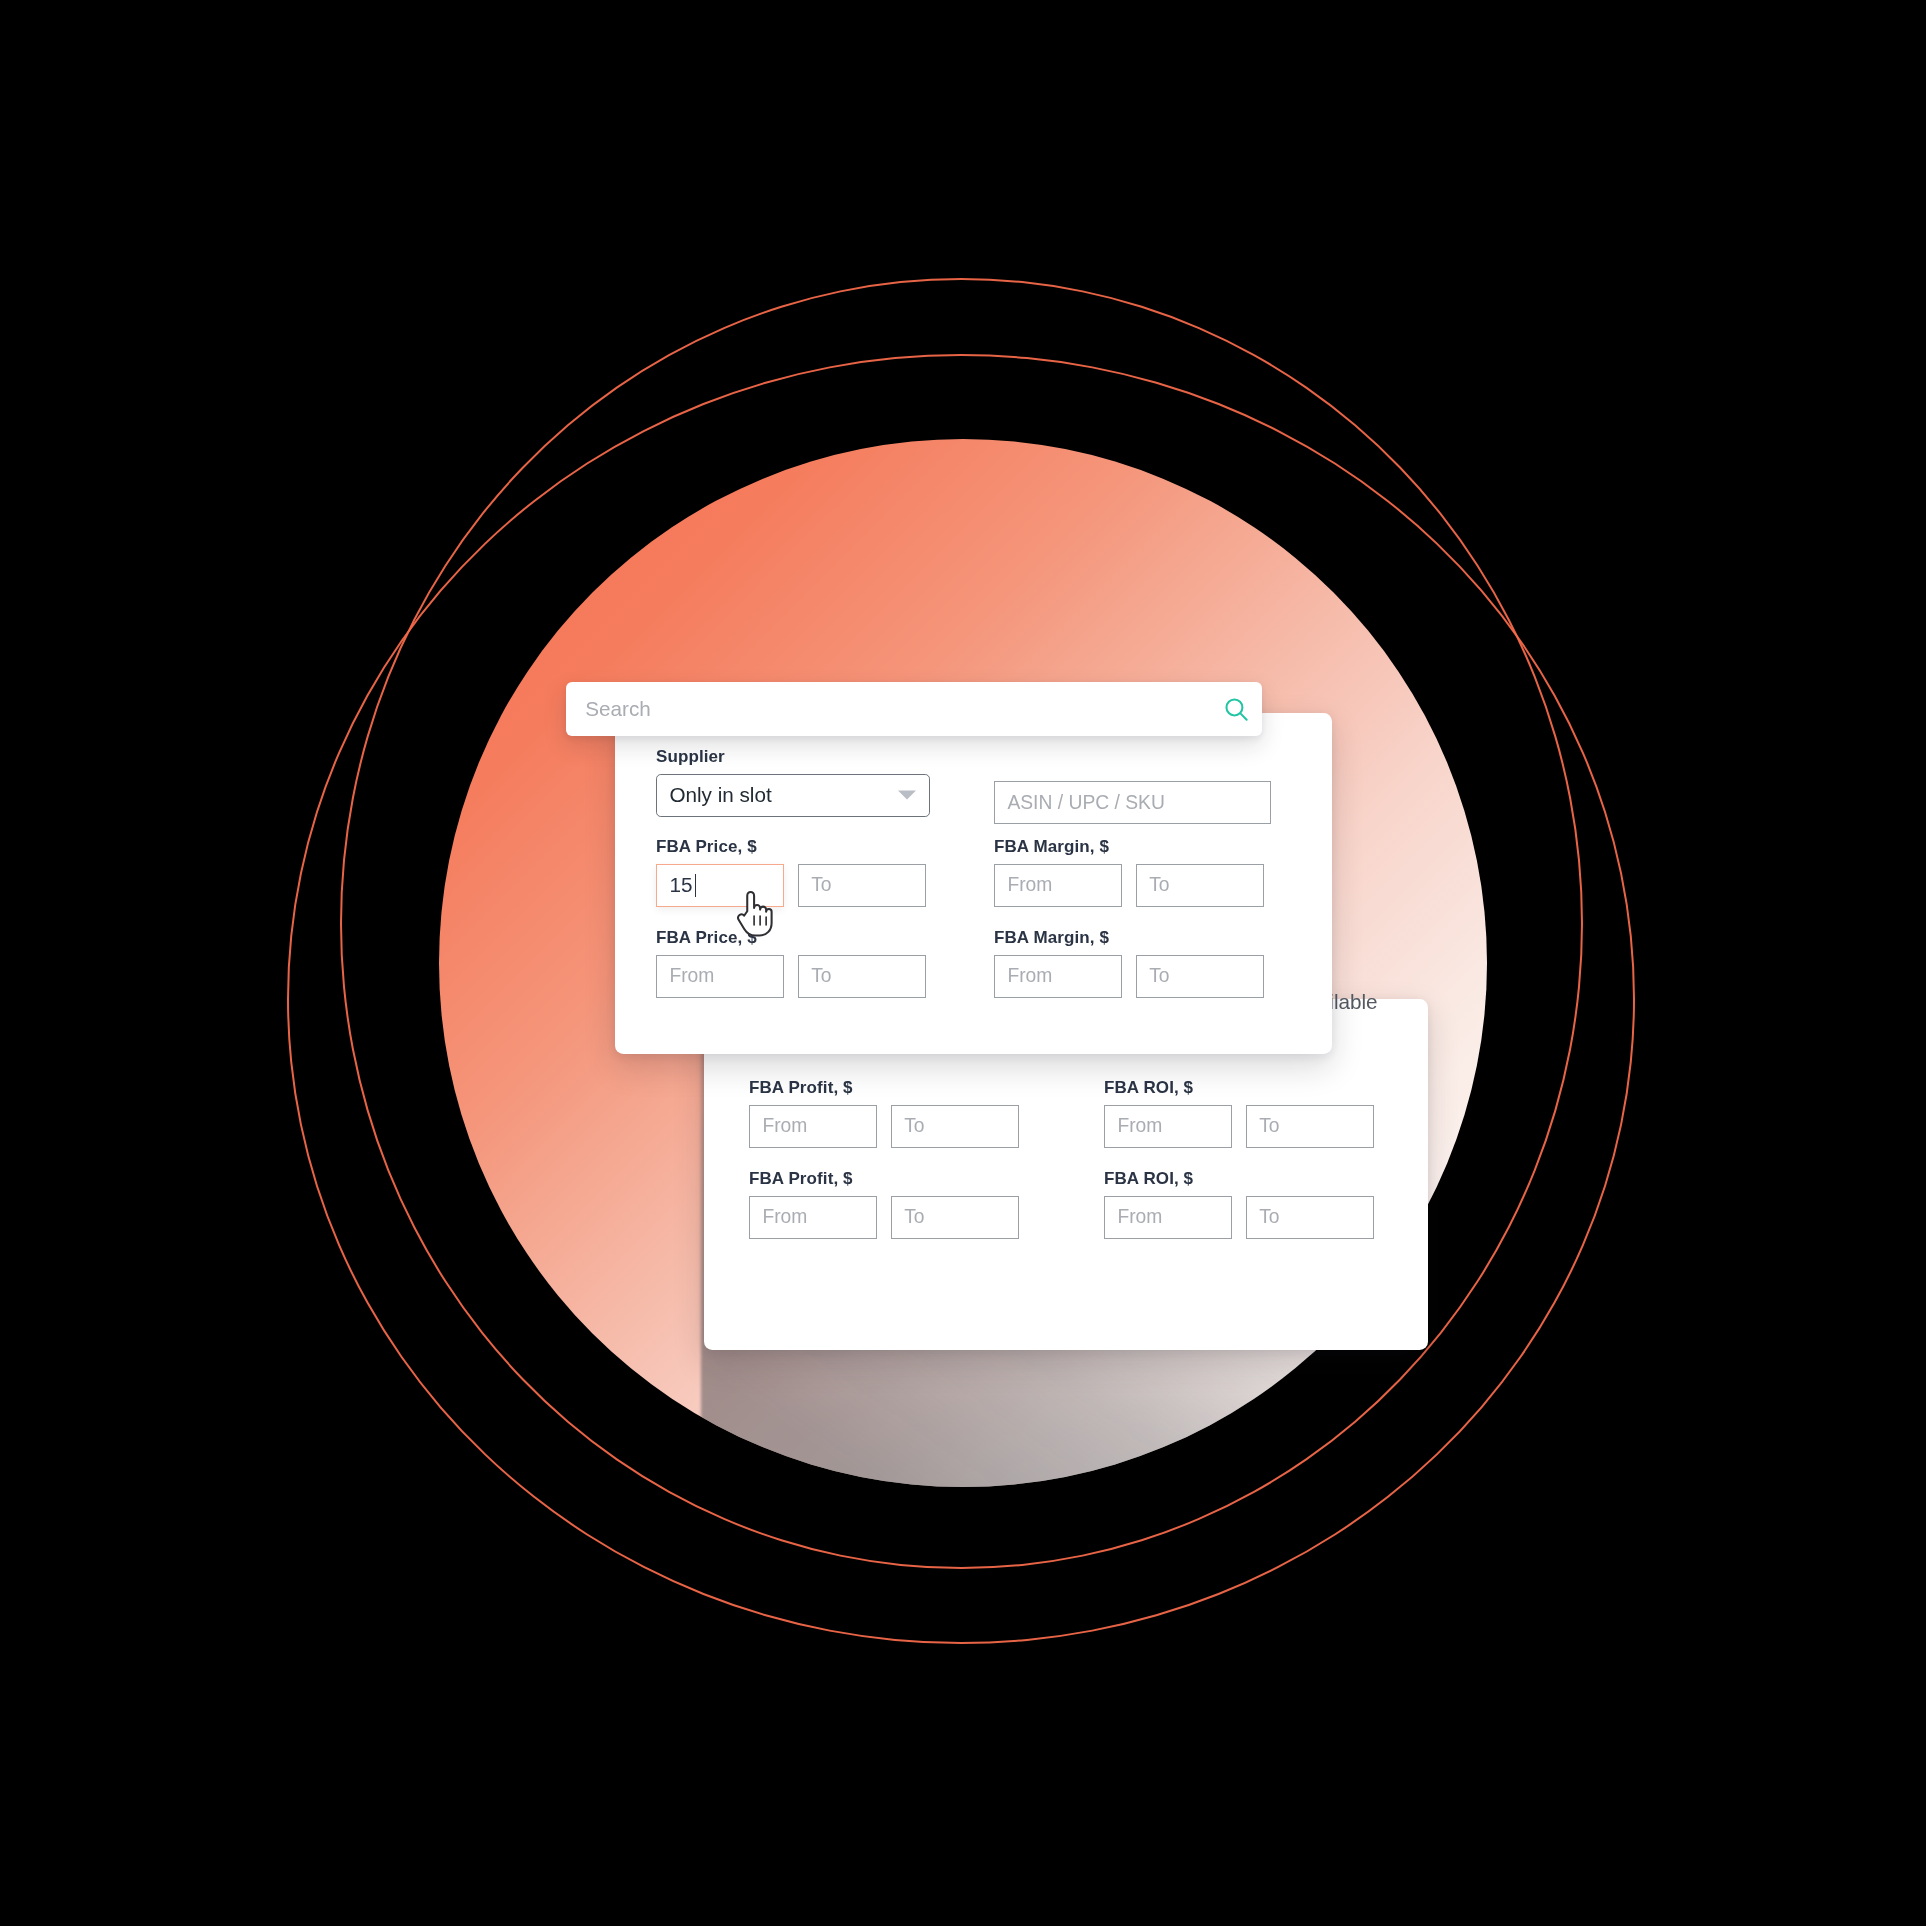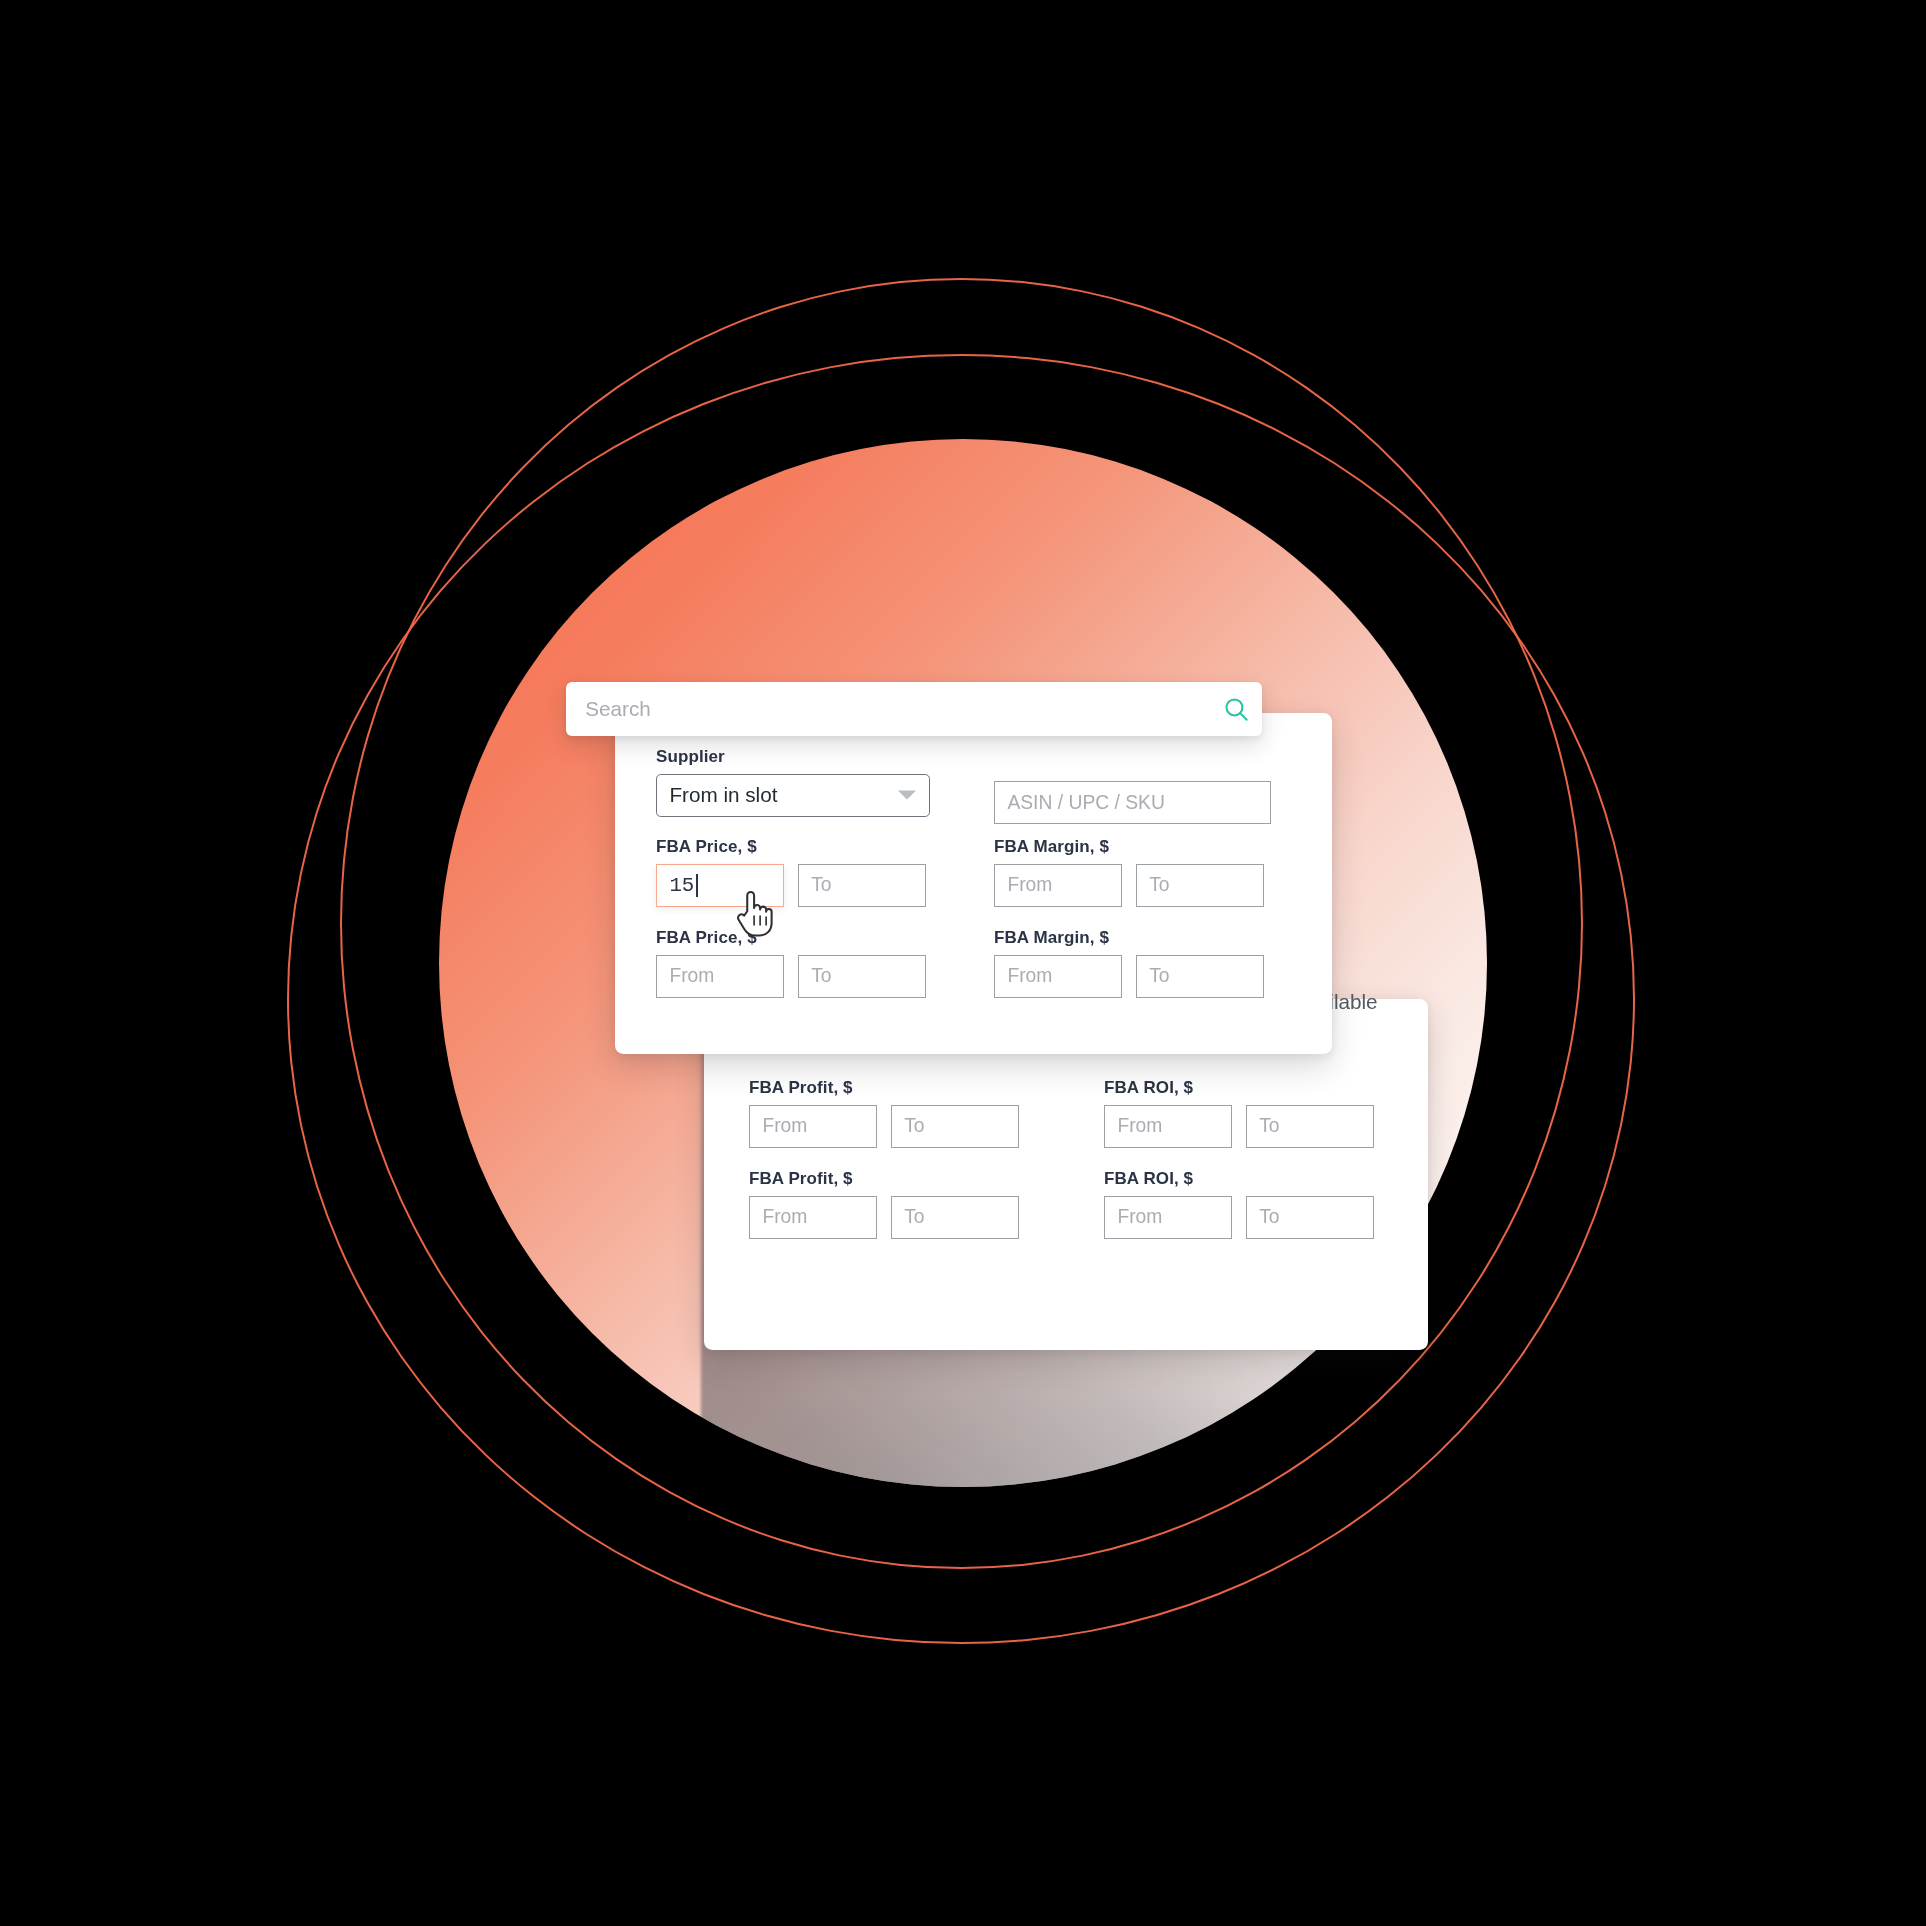--- a/index.html
+++ b/index.html
@@ -87,21 +87,20 @@
   }
   .inp{
     box-sizing:border-box;height:43px;border:1.1px solid #9aa0a6;border-radius:0;
     background:#fff;font-size:19.3px;color:#3a4048;padding:0 12.4px;outline:none;
     font-family:inherit;
   }
   .inp::placeholder{color:#a9acb2;}
   .inp.focused{
     border:1.4px solid #F7A98C;
     box-shadow:0 2.8px 8.3px rgba(0,0,0,.07);
-    font-family:Liberation Mono, monospace;
   }
   .sel-wrap{position:relative;display:inline-block;}
   .sel{
     box-sizing:border-box;height:43px;width:274px;border:1.1px solid #6d737a;border-radius:4.8px;
     background:#fff;font-size:20.7px;color:#222b33;padding:0 12.4px;
     display:flex;align-items:center;
   }
   .caret{
     position:absolute;right:13.8px;top:50%;transform:translateY(-50%);
     width:0;height:0;border-left:9px solid transparent;border-right:9px solid transparent;
@@ -148,21 +147,21 @@
     </svg>
   </span>
 </div>
 
 <div class="card" id="filters-card-top">
 
   <div style="position:absolute;left:41px;top:34px;">
     <div class="field-label">Supplier</div>
     <div class="sel-wrap">
       <div class="sel">
-          <span>From in slot</span>
+          <span>Only in slot</span>
         </div>
       <span class="caret"></span>
     </div>
   </div>
 
   <div style="position:absolute;left:379px;top:68px;">
     <input class="inp" style="width: 277px;" type="text" placeholder="ASIN / UPC / SKU">
   </div>
 
   <div style="position:absolute;left:41px;top:124px;">

